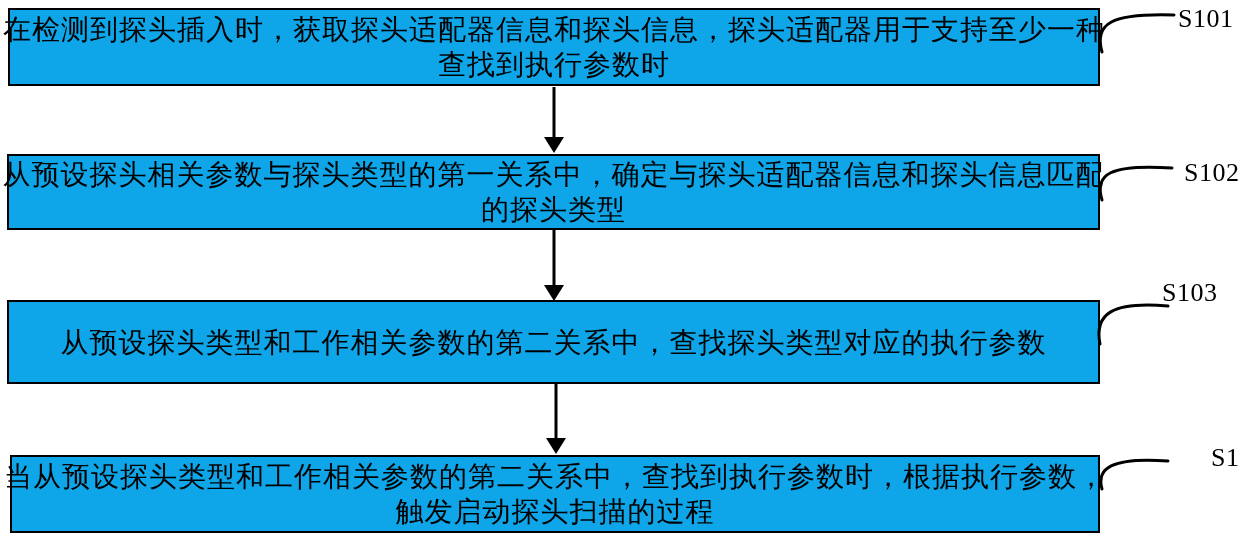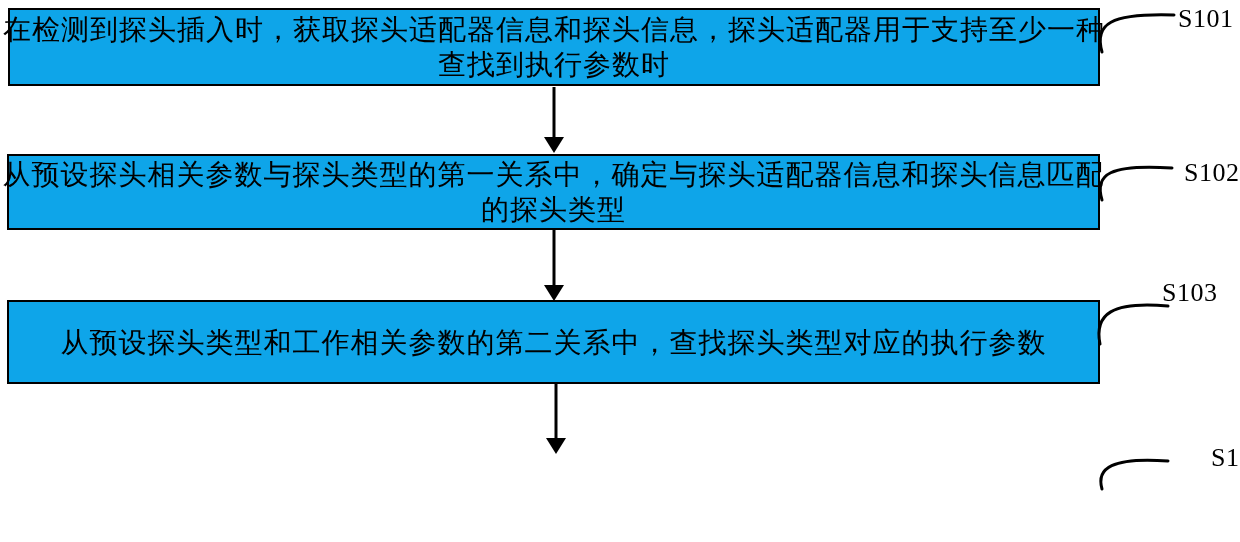--- a/index.html
+++ b/index.html
@@ -67,20 +67,24 @@
   <div class="flow-box box-2">
     <div class="box-line">从预设探头相关参数与探头类型的第一关系中，确定与探头适配器信息和探头信息匹配</div>
     <div class="box-line">的探头类型</div>
   </div>
 
   <div class="flow-box box-3">
     <div class="box-line">从预设探头类型和工作相关参数的第二关系中，查找探头类型对应的执行参数</div>
 
   </div>
 
+  <div class="flow-box box-4">
+    <div class="box-line">当从预设探头类型和工作相关参数的第二关系中，查找到执行参数时，根据执行参数，</div>
+    <div class="box-line">触发启动探头扫描的过程</div>
+  </div>
 
   <div class="step-label label-1">S101</div>
   <div class="step-label label-2">S102</div>
   <div class="step-label label-3">S103</div>
   <div class="step-label label-4">S104</div>
 
   <svg class="overlay-svg" width="1240" height="542" viewBox="0 0 1240 542">
 
     <g>
       <line x1="554" y1="87" x2="554" y2="139" stroke="#000000" stroke-width="3"></line>

